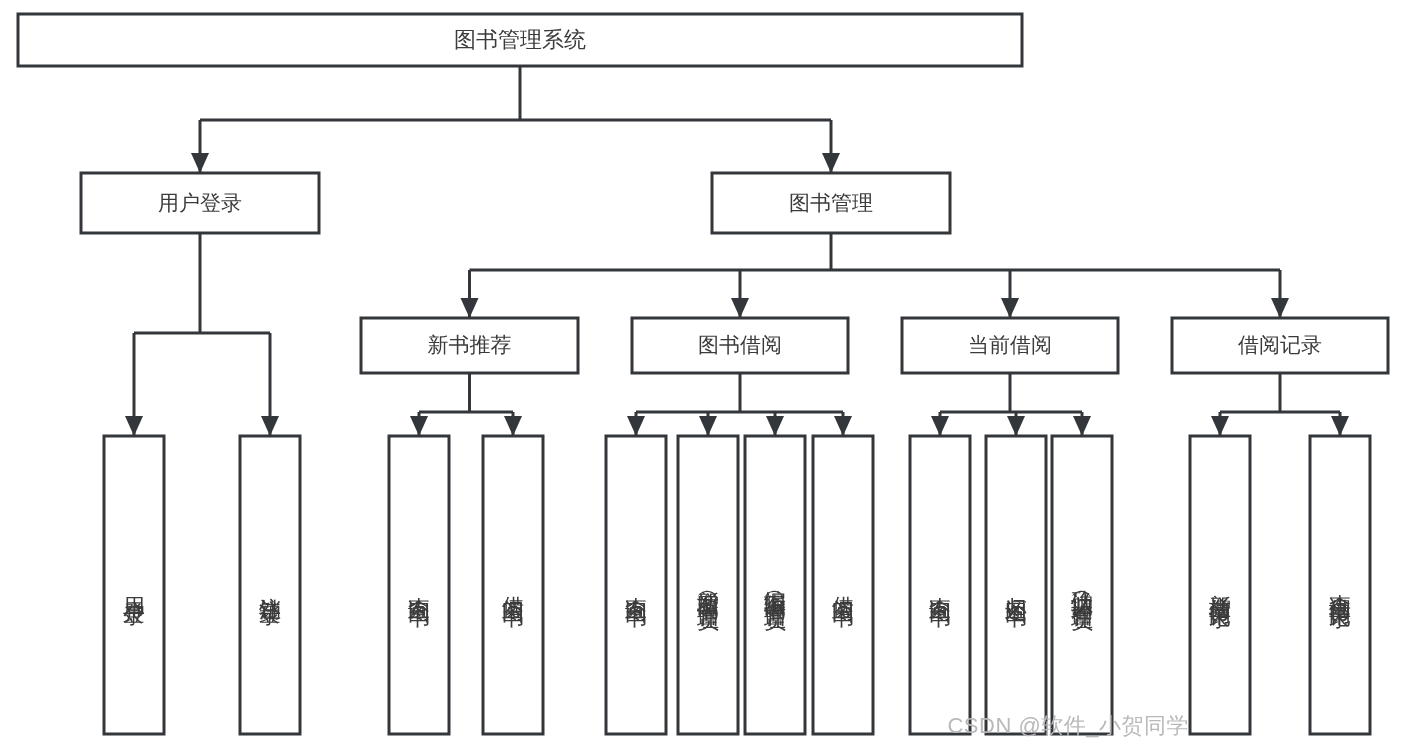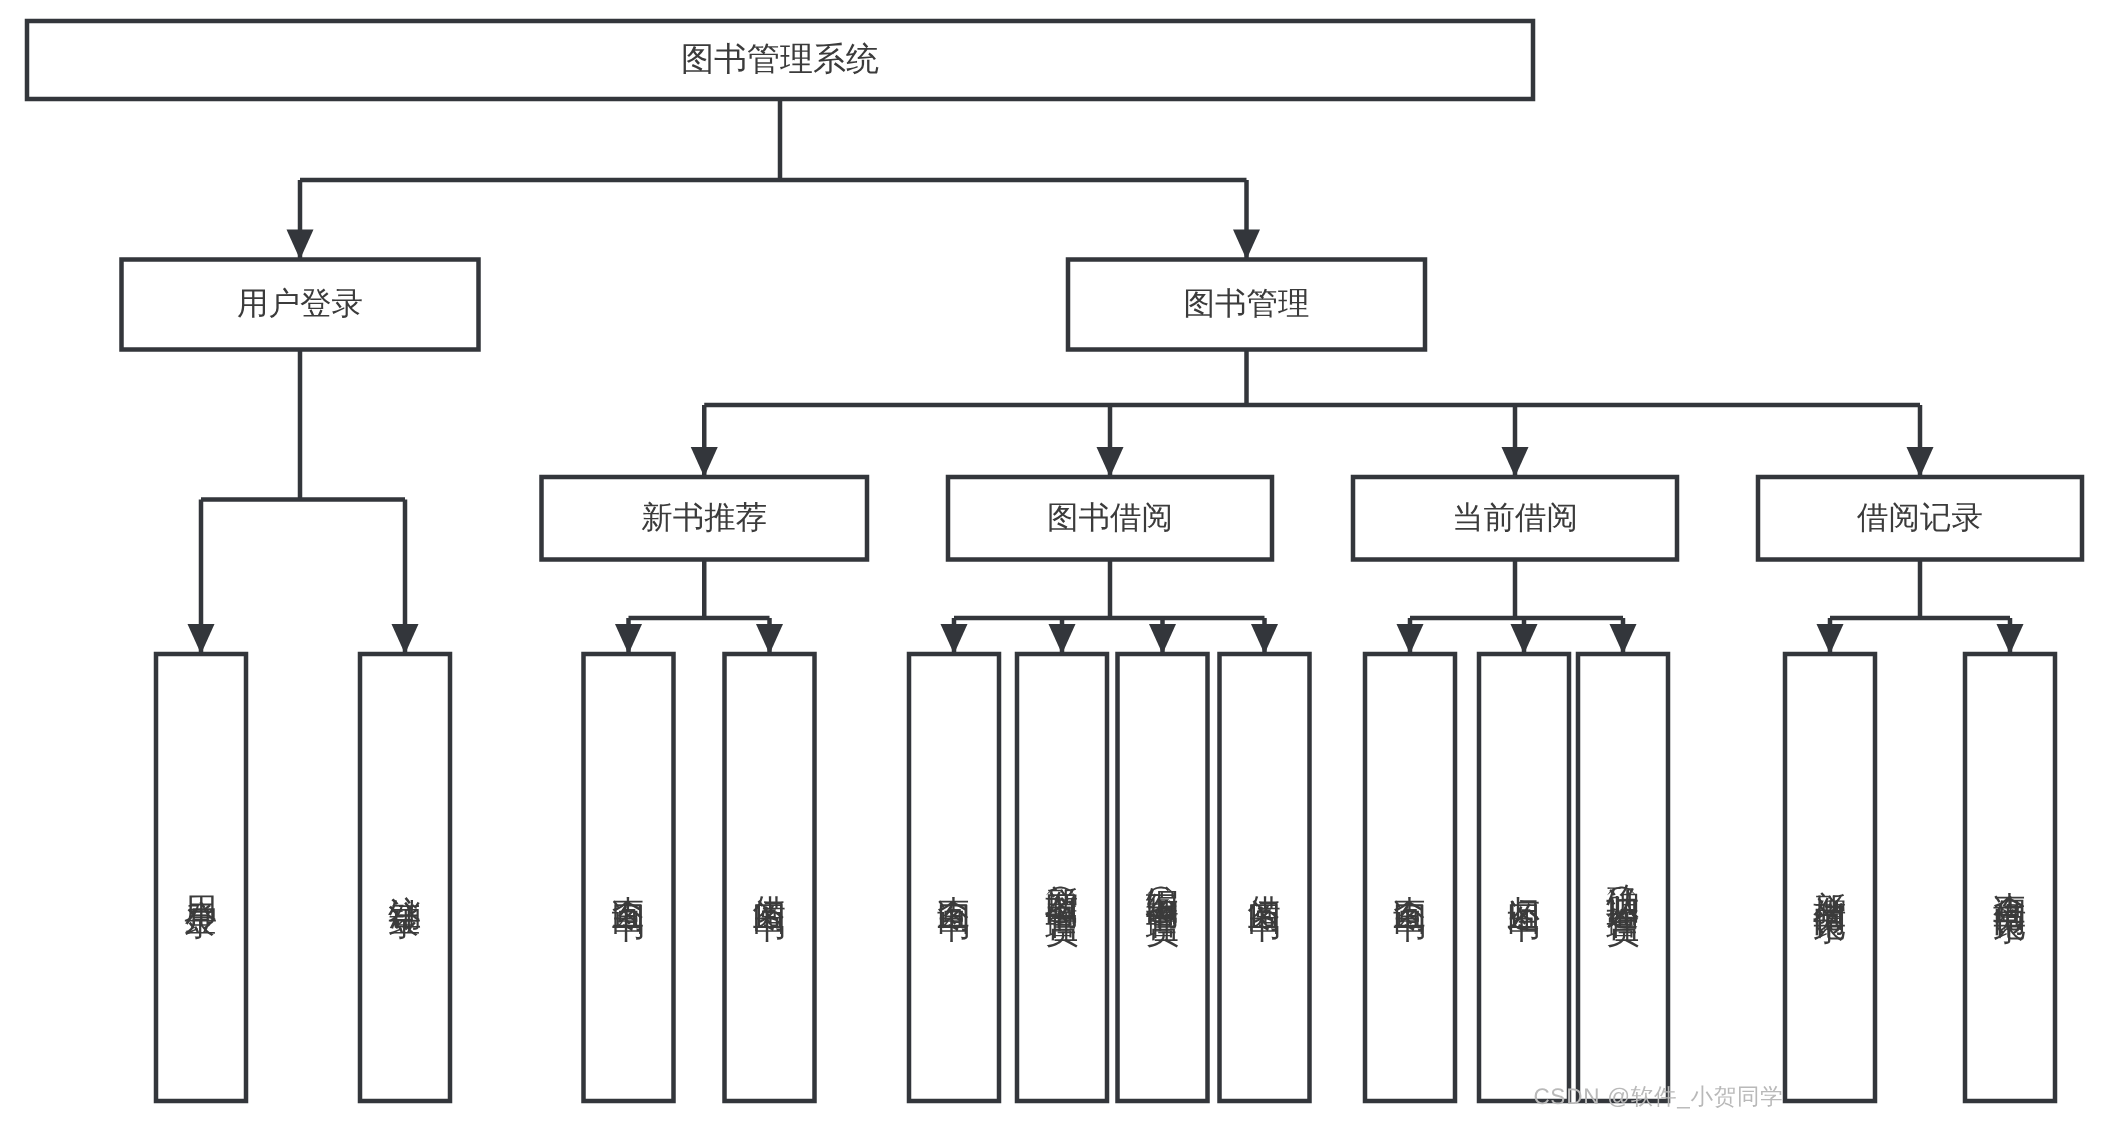--- a/index.html
+++ b/index.html
@@ -66,21 +66,21 @@
     justify-content: center;
     white-space: nowrap;
     pointer-events: none;
     user-select: none;
   }
   .watermark {
     position: absolute;
     right: 8px;
     bottom: 6px;
     color: #b9b9b9;
-    font-size: 15px;
+    font-size: 22px;
     font-family: "Liberation Sans", "DejaVu Sans", sans-serif;
     letter-spacing: 0.5px;
     white-space: nowrap;
   }
 </style>
 </head>
 <body>
 
 <div id="diagram-root">
 

